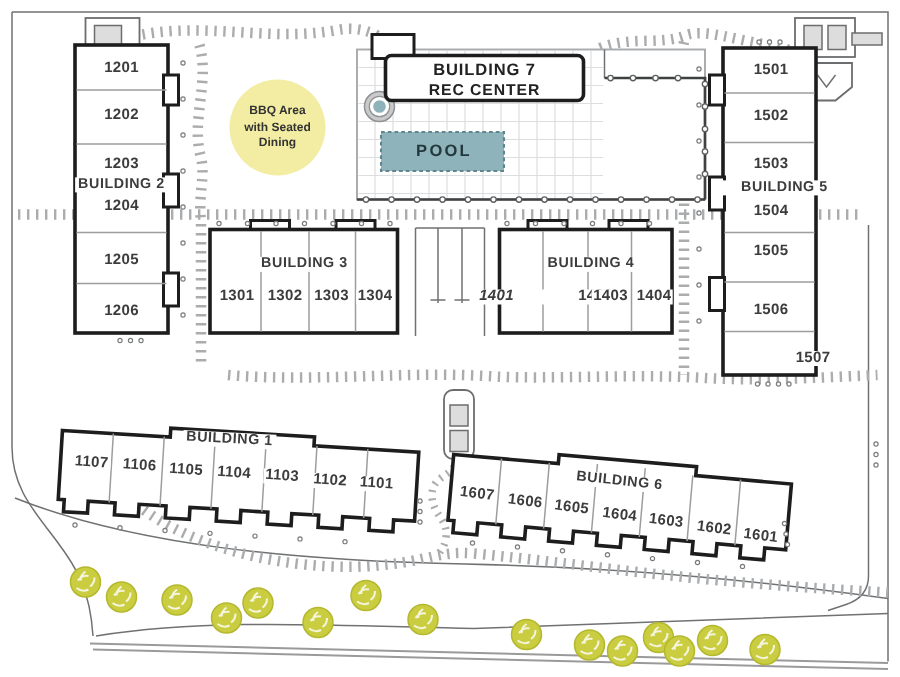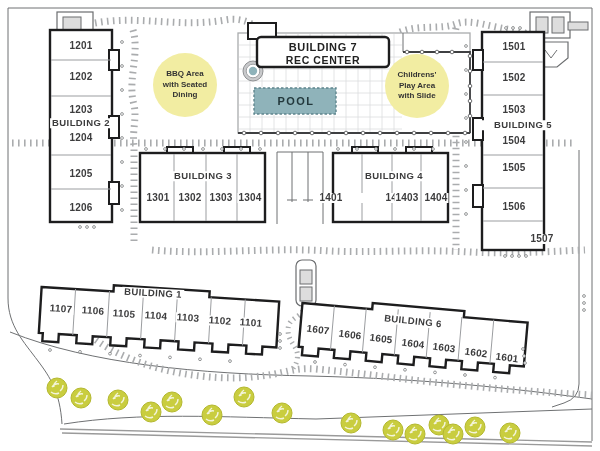--- a/index.html
+++ b/index.html
@@ -325,25 +325,20 @@
         </g>
       </g>
   </svg>
 
   <div id="labels">
     <div class="area-circle" style="left:153px;top:53px;">
       <div class="area-text">BBQ Area
 with Seated
 Dining</div>
     </div>
-    <div class="area-circle" style="left:385px;top:54px;">
-      <div class="area-text">Childrens'
-Play Area
-with Slide</div>
-    </div>
     <div class="rec-line" style="left:323px;top:47px;">BUILDING 7</div>
     <div class="rec-line" style="left:323px;top:60px;font-size:10.5px;">REC CENTER</div>
     <div class="pool-lbl" style="left:296px;top:101px;">POOL</div>
 
   <div class="lbl bname" style="left: 153px; top: 293px; transform: translate(-50%, -50%) rotate(3deg);">BUILDING 1</div>
       <div class="lbl " style="left: 61px; top: 309px; transform: translate(-50%, -50%) rotate(4deg);">1107</div>
       <div class="lbl " style="left: 92.7px; top: 311.3px; transform: translate(-50%, -50%) rotate(4deg);">1106</div>
       <div class="lbl " style="left: 124.4px; top: 313.6px; transform: translate(-50%, -50%) rotate(4deg);">1105</div>
       <div class="lbl " style="left: 156.1px; top: 315.9px; transform: translate(-50%, -50%) rotate(4deg);">1104</div>
       <div class="lbl " style="left: 187.8px; top: 318.2px; transform: translate(-50%, -50%) rotate(4deg);">1103</div>
@@ -355,21 +350,21 @@
       <div class="lbl " style="left: 81px; top: 110px; transform: translate(-50%, -50%);">1203</div>
       <div class="lbl " style="left: 81px; top: 138px; transform: translate(-50%, -50%);">1204</div>
       <div class="lbl " style="left: 81px; top: 174px; transform: translate(-50%, -50%);">1205</div>
       <div class="lbl " style="left: 81px; top: 208px; transform: translate(-50%, -50%);">1206</div>
       <div class="lbl bname" style="left: 203px; top: 176px; transform: translate(-50%, -50%);">BUILDING 3</div>
       <div class="lbl " style="left: 158px; top: 198px; transform: translate(-50%, -50%);">1301</div>
       <div class="lbl " style="left: 190px; top: 198px; transform: translate(-50%, -50%);">1302</div>
       <div class="lbl " style="left: 221px; top: 198px; transform: translate(-50%, -50%);">1303</div>
       <div class="lbl " style="left: 250px; top: 198px; transform: translate(-50%, -50%);">1304</div>
       <div class="lbl bname" style="left: 394px; top: 176px; transform: translate(-50%, -50%);">BUILDING 4</div>
-      <div class="lbl " style="left: 331px; top: 198px; transform: translate(-50%, -50%);">1401</div>
+      <div class="lbl " style="left: 331px; top: 198px; transform: translate(-50%, -50%); font-style: italic;">1401</div>
       <div class="lbl " style="left: 377px; top: 198px; transform: translate(-50%, -50%); padding-left: 41px;">1402</div>
       <div class="lbl " style="left: 407px; top: 198px; transform: translate(-50%, -50%);">1403</div>
       <div class="lbl " style="left: 436px; top: 198px; transform: translate(-50%, -50%);">1404</div>
       <div class="lbl bname" style="left: 514px; top: 125px; transform: translate(-50%, -50%); padding-left: 20px;">BUILDING 5</div>
       <div class="lbl " style="left: 514px; top: 47px; transform: translate(-50%, -50%);">1501</div>
       <div class="lbl " style="left: 514px; top: 78px; transform: translate(-50%, -50%);">1502</div>
       <div class="lbl " style="left: 514px; top: 110px; transform: translate(-50%, -50%);">1503</div>
       <div class="lbl " style="left: 514px; top: 141px; transform: translate(-50%, -50%);">1504</div>
       <div class="lbl " style="left: 514px; top: 168px; transform: translate(-50%, -50%);">1505</div>
       <div class="lbl " style="left: 514px; top: 207px; transform: translate(-50%, -50%);">1506</div>

